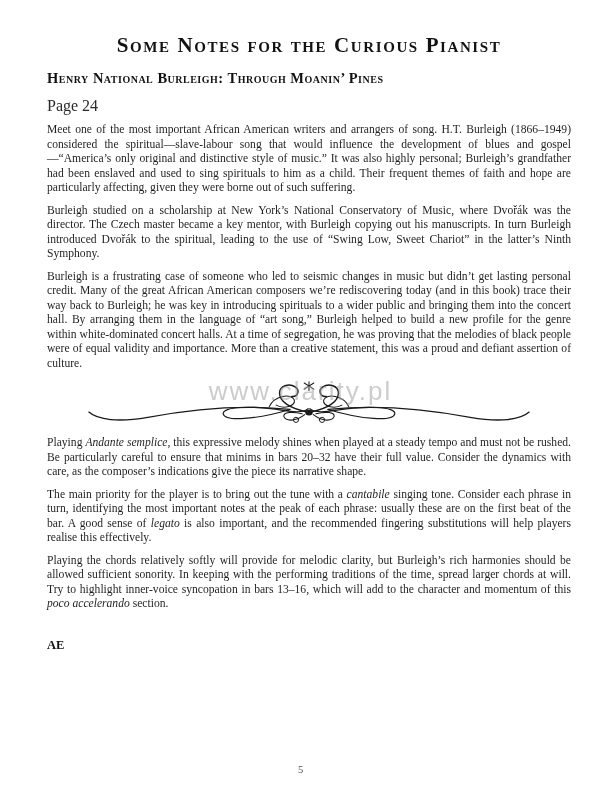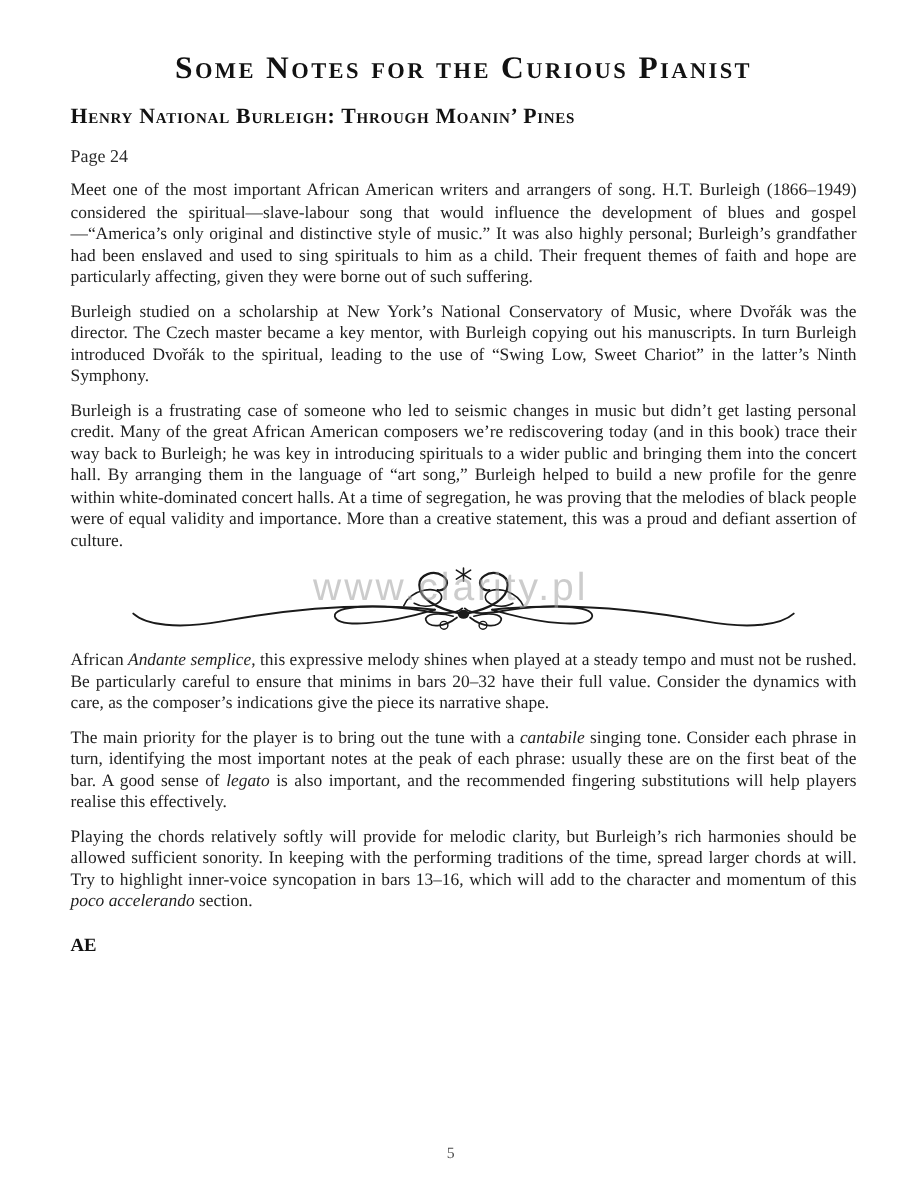--- a/index.html
+++ b/index.html
@@ -24,21 +24,21 @@
     color:#121212;
   }
   .section-heading {
     margin-top:12px;
     font-size:14.5px;
     font-weight:bold;
     font-variant:small-caps;
     letter-spacing:0.5px;
     color:#121212;
   }
-  .page-ref { margin-top:10px; font-size:12px; color:#2a2a2a; }
+  .page-ref { margin-top:10px; font-size:16px; color:#2a2a2a; }
   .body-para {
     margin-top:8px;
     font-size:11.6px;
     line-height:14.5px;
     text-align:justify;
     color:#1f1f1f;
   }
   .initials { margin-top:8px; font-size:12.5px; font-weight:bold; color:#121212; }
   .ornament-wrap { margin-top:9px; text-align:center; line-height:0; }
   .ornament-wrap svg { width:472px; height:52px; }
@@ -97,25 +97,25 @@
         <use href="#fl-half" xlink:href="#fl-half" transform="translate(520,0) scale(-1,1)"></use>
         <g stroke="#1a1a1a" stroke-width="1.2" stroke-linecap="round" fill="none">
           <path d="M260,2 L260,12"></path>
           <path d="M254.5,3.5 L265.5,10.5"></path>
           <path d="M265.5,3.5 L254.5,10.5"></path>
         </g>
         <ellipse cx="260" cy="37.5" rx="4.3" ry="3.4" fill="#1a1a1a"></ellipse>
       </svg>
     </div>
 
-    <p class="body-para" style="margin-top:4px"><span>African </span><i>Andante semplice</i><span>, this expressive melody shines when played at a steady tempo and must not be rushed. Be particularly careful to ensure that minims in bars 20–32 have their full value. Consider the dynamics with care, as the composer’s indications give the piece its narrative shape.</span></p>
+    <p class="body-para" style="margin-top:4px"><span>Playing </span><i>Andante semplice</i><span>, this expressive melody shines when played at a steady tempo and must not be rushed. Be particularly careful to ensure that minims in bars 20–32 have their full value. Consider the dynamics with care, as the composer’s indications give the piece its narrative shape.</span></p>
     <p class="body-para"><span>The main priority for the player is to bring out the tune with a </span><i>cantabile</i><span> singing tone. Consider each phrase in turn, identifying the most important notes at the peak of each phrase: usually these are on the first beat of the bar. A good sense of </span><i>legato</i><span> is also important, and the recommended fingering substitutions will help players realise this effectively.</span></p>
     <p class="body-para"><span>Playing the chords relatively softly will provide for melodic clarity, but Burleigh’s rich harmonies should be allowed sufficient sonority. In keeping with the performing traditions of the time, spread larger chords at will. Try to highlight inner-voice syncopation in bars 13–16, which will add to the character and momentum of this </span><i>poco accelerando</i><span> section.</span></p>
 
-    <div class="initials" style="margin-top:14px">AE</div>
+    <div class="initials" style="margin-top:26px">AE</div>
 
   </div>
 
   <div class="watermark">www.clarity.pl</div>
 
   <div class="footer-num">5</div>
 
 </div>
 
 </body></html>

